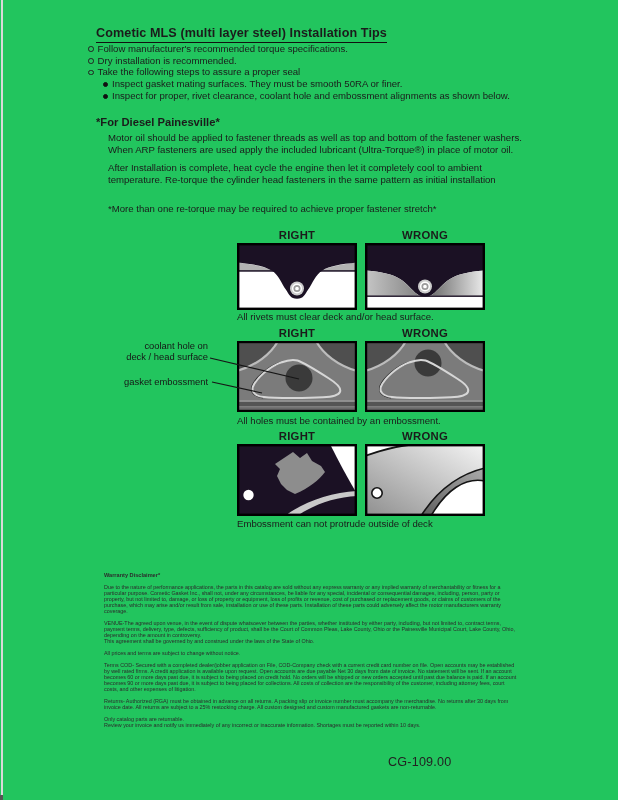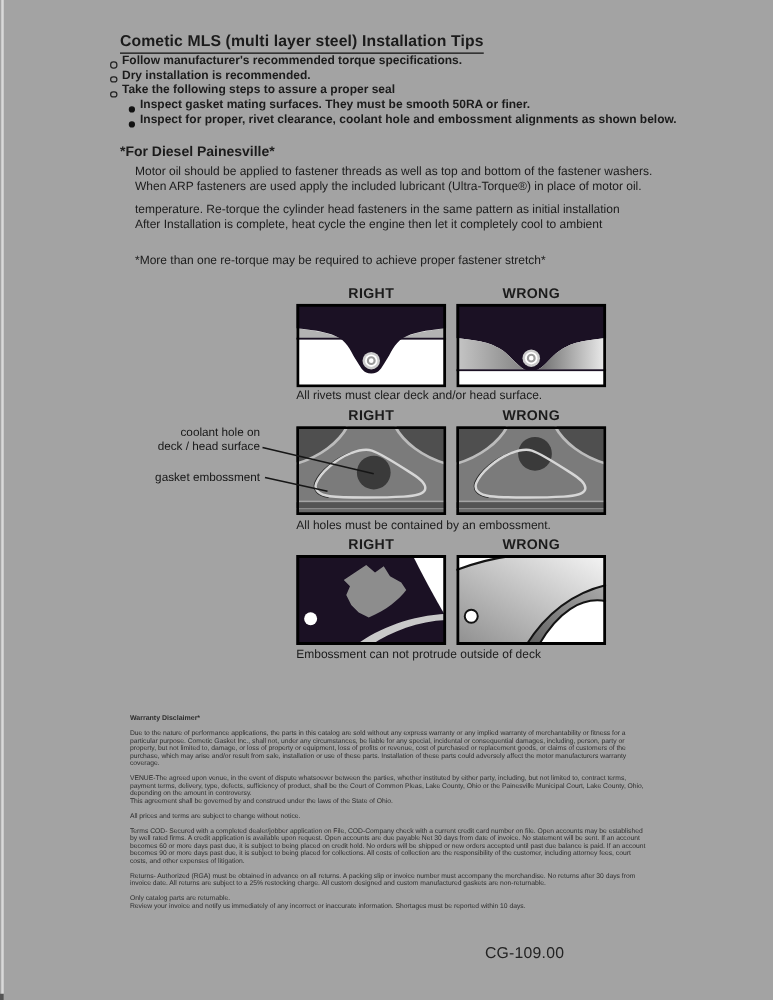--- a/index.html
+++ b/index.html
@@ -1,31 +1,31 @@
 <!DOCTYPE html>
 <html><head>
 <meta charset="utf-8">
 <style>
   html,body{margin:0;padding:0;background:#fff;}
   .page{
-    position:relative;width:618px;height:800px;background:#a3a3a3;overflow:hidden;
+    position:relative;width:618px;height:800px;background:#22c55e;overflow:hidden;
     font-family:"Liberation Sans", sans-serif;color:#1b1b1b;
   }
   .scan-edge{position:absolute;left:1px;top:0;width:1.5px;height:100%;background:#d9d9d9;}
   .scan-dot{position:absolute;left:0;top:795px;width:3px;height:5px;background:#555;}
 
   .abs{position:absolute;}
 
   .title{
     left:96px;top:26px;font-size:12.6px;font-weight:bold;letter-spacing:.1px;
     border-bottom:1.7px solid #111;padding-bottom:1.5px;white-space:nowrap;
   }
 
   .tips{left:88px;top:43px;}
-  .tip-row{display:flex;align-items:flex-end;line-height:11.7px;font-size:9.6px;white-space:nowrap;font-weight:bold;}
+  .tip-row{display:flex;align-items:flex-start;line-height:11.7px;font-size:9.6px;white-space:nowrap;}
   .tip-row .marker{width:3.6px;height:3.6px;border:1px solid #222;border-radius:50%;margin:3.4px 4px 0 0;flex:none;}
   .sub{margin-left:15px;}
   .sub .marker{background:#111;border-color:#111;width:3px;height:3px;margin-top:3.8px;}
 
   .h2{left:96px;top:116px;font-size:11.2px;font-weight:bold;white-space:nowrap;}
   .para{left:108px;font-size:9.6px;line-height:11.9px;}
   .pline{white-space:nowrap;}
 
   .dlabel{position:absolute;width:120px;text-align:center;font-size:11.3px;font-weight:bold;letter-spacing:.3px;white-space:nowrap;}
   .dbox{position:absolute;display:block;}
@@ -74,22 +74,22 @@
       <span>Inspect for proper, rivet clearance, coolant hole and embossment alignments as shown below.</span>
     </div>
   </div>
 
   <div class="abs h2">*For Diesel Painesville*</div>
   <div class="abs para" style="top:132px">
     <div class="pline">Motor oil should be applied to fastener threads as well as top and bottom of the fastener washers.</div>
     <div class="pline">When ARP fasteners are used apply the included lubricant (Ultra-Torque®) in place of motor oil.</div>
   </div>
   <div class="abs para" style="top:162px">
+    <div class="pline">After Installation is complete, heat cycle the engine then let it completely cool to ambient</div>
     <div class="pline">temperature. Re-torque the cylinder head fasteners in the same pattern as initial installation</div>
-    <div class="pline">After Installation is complete, heat cycle the engine then let it completely cool to ambient</div>
   </div>
   <div class="abs para" style="top:203px">
     <div class="pline">*More than one re-torque may be required to achieve proper fastener stretch*</div>
   </div>
 
   <div class="dlabel" style="left:237px;top:229px">RIGHT</div>
   <div class="dlabel" style="left:365px;top:229px">WRONG</div>
 
   <svg class="dbox" style="left:237px;top:243px" width="120" height="67" viewBox="0 0 120 67">
     <rect width="120" height="67" fill="#ffffff"></rect>

